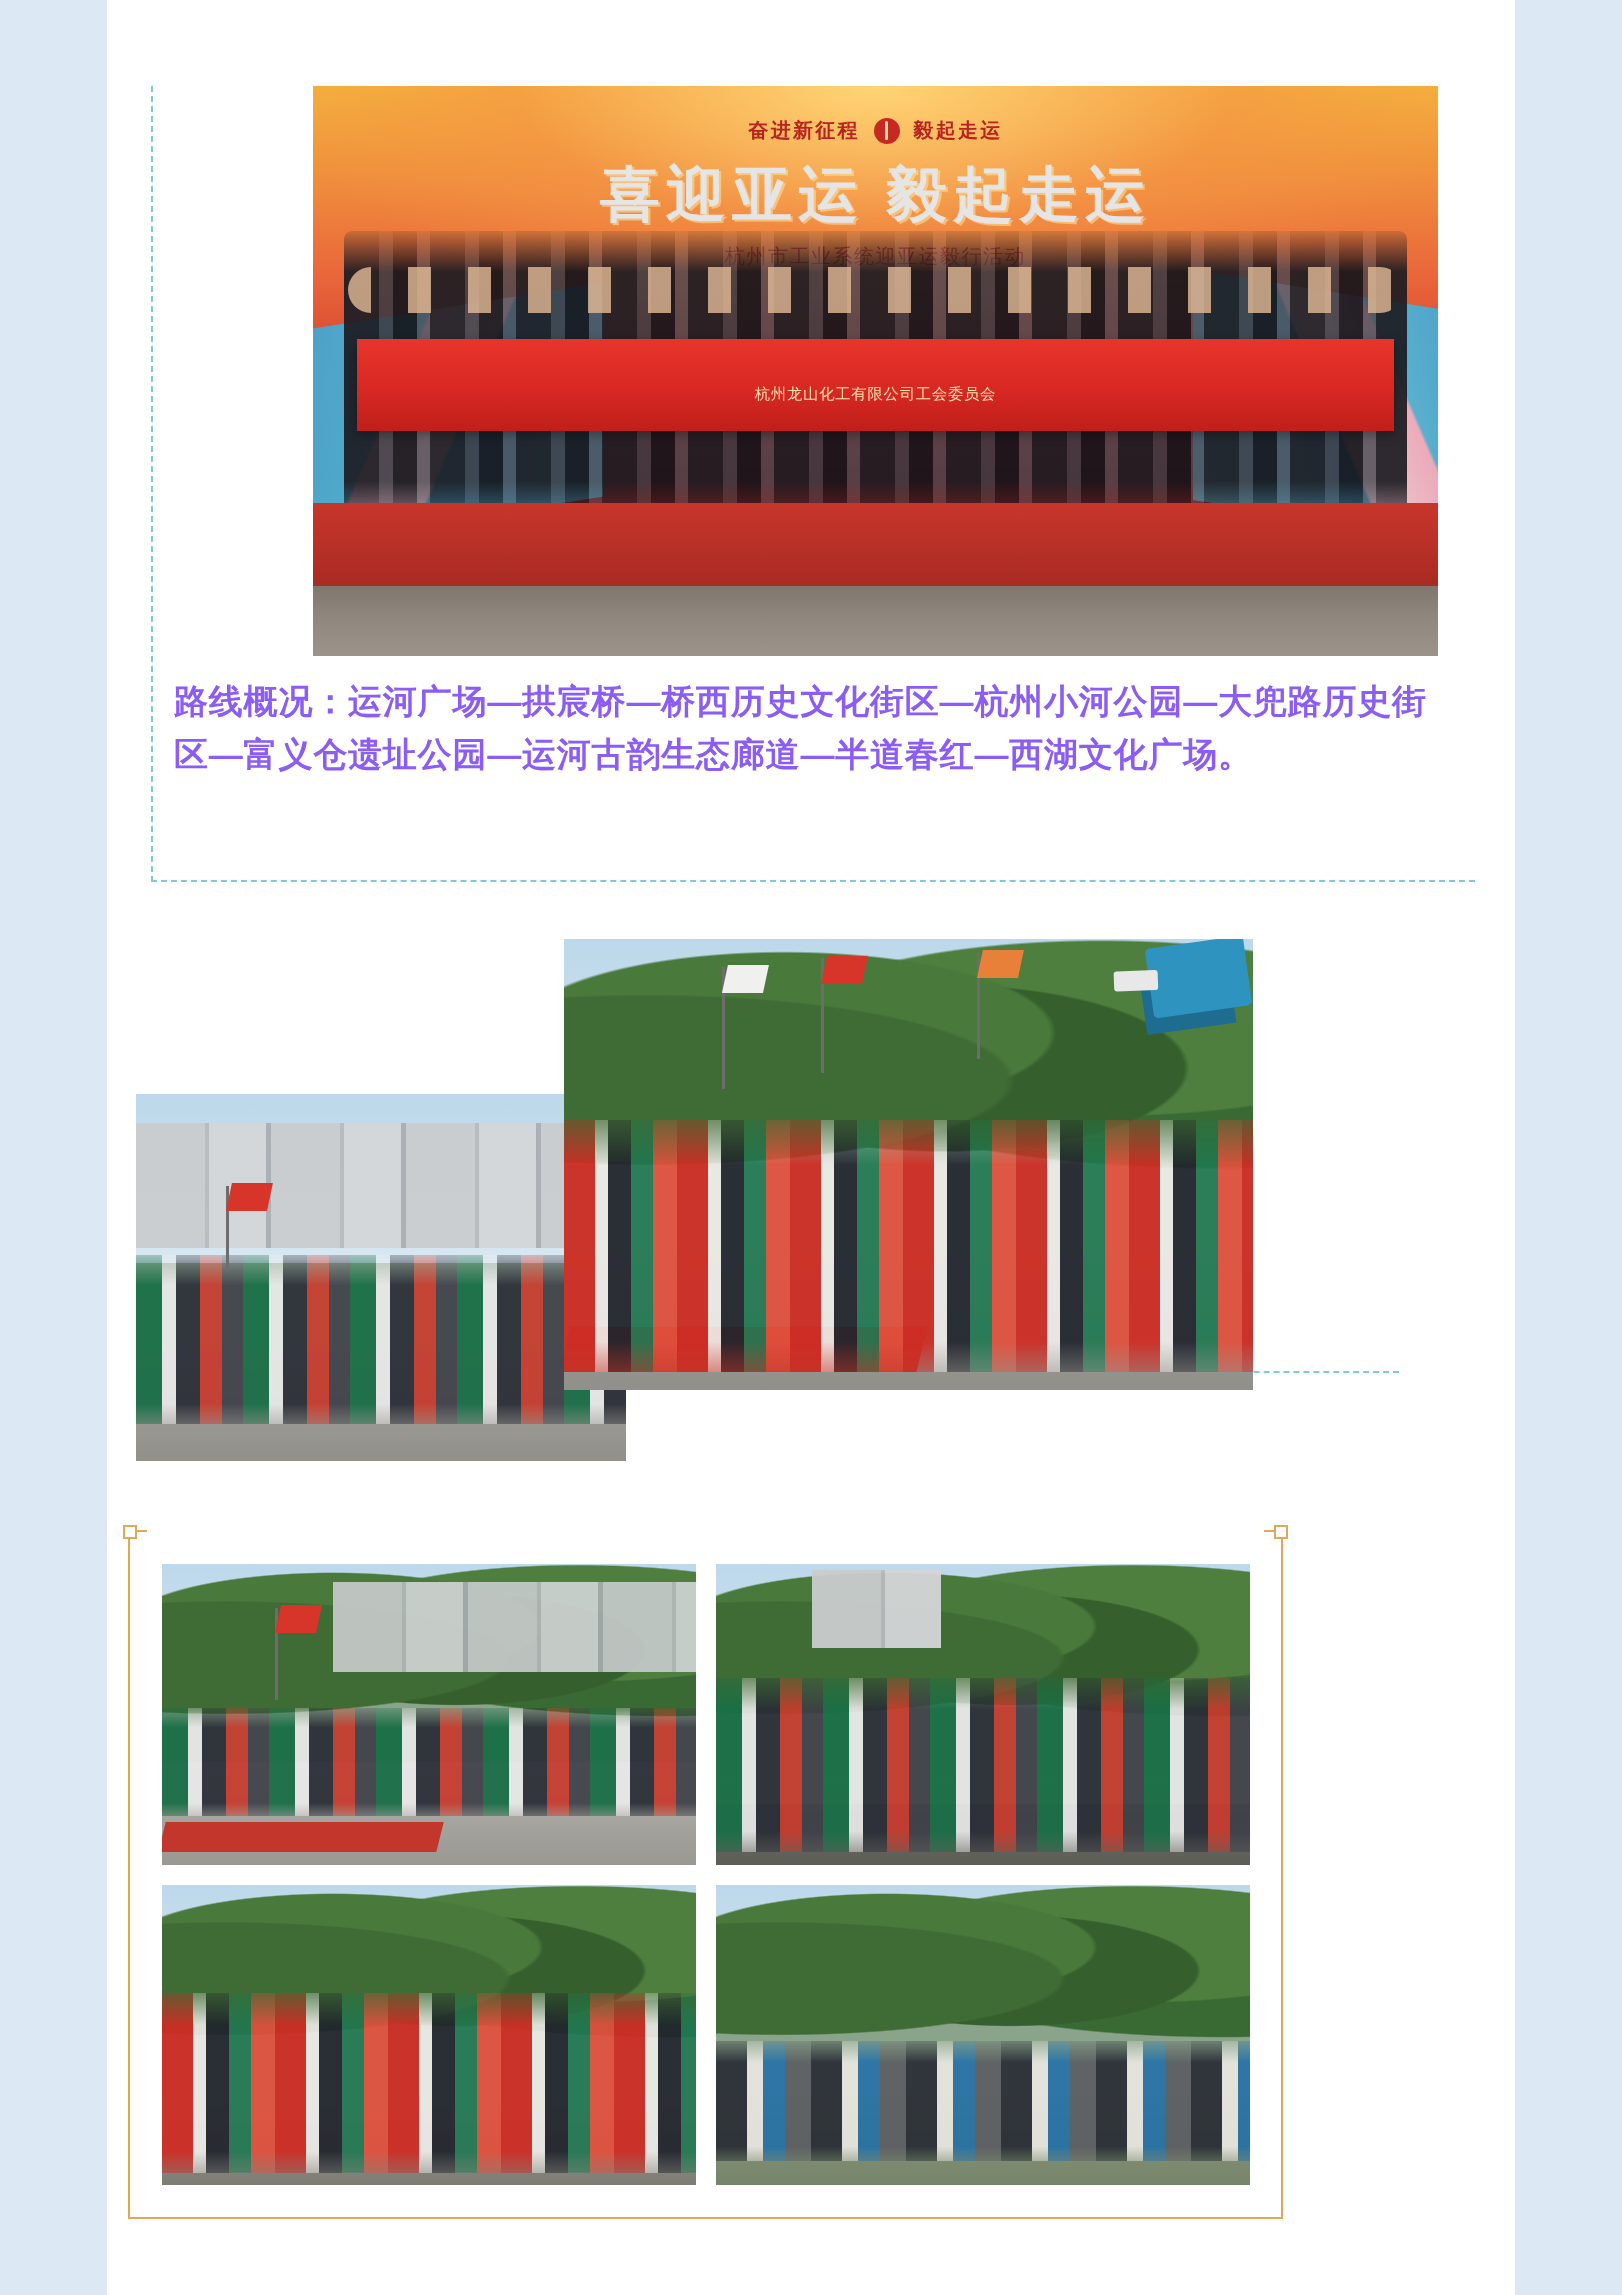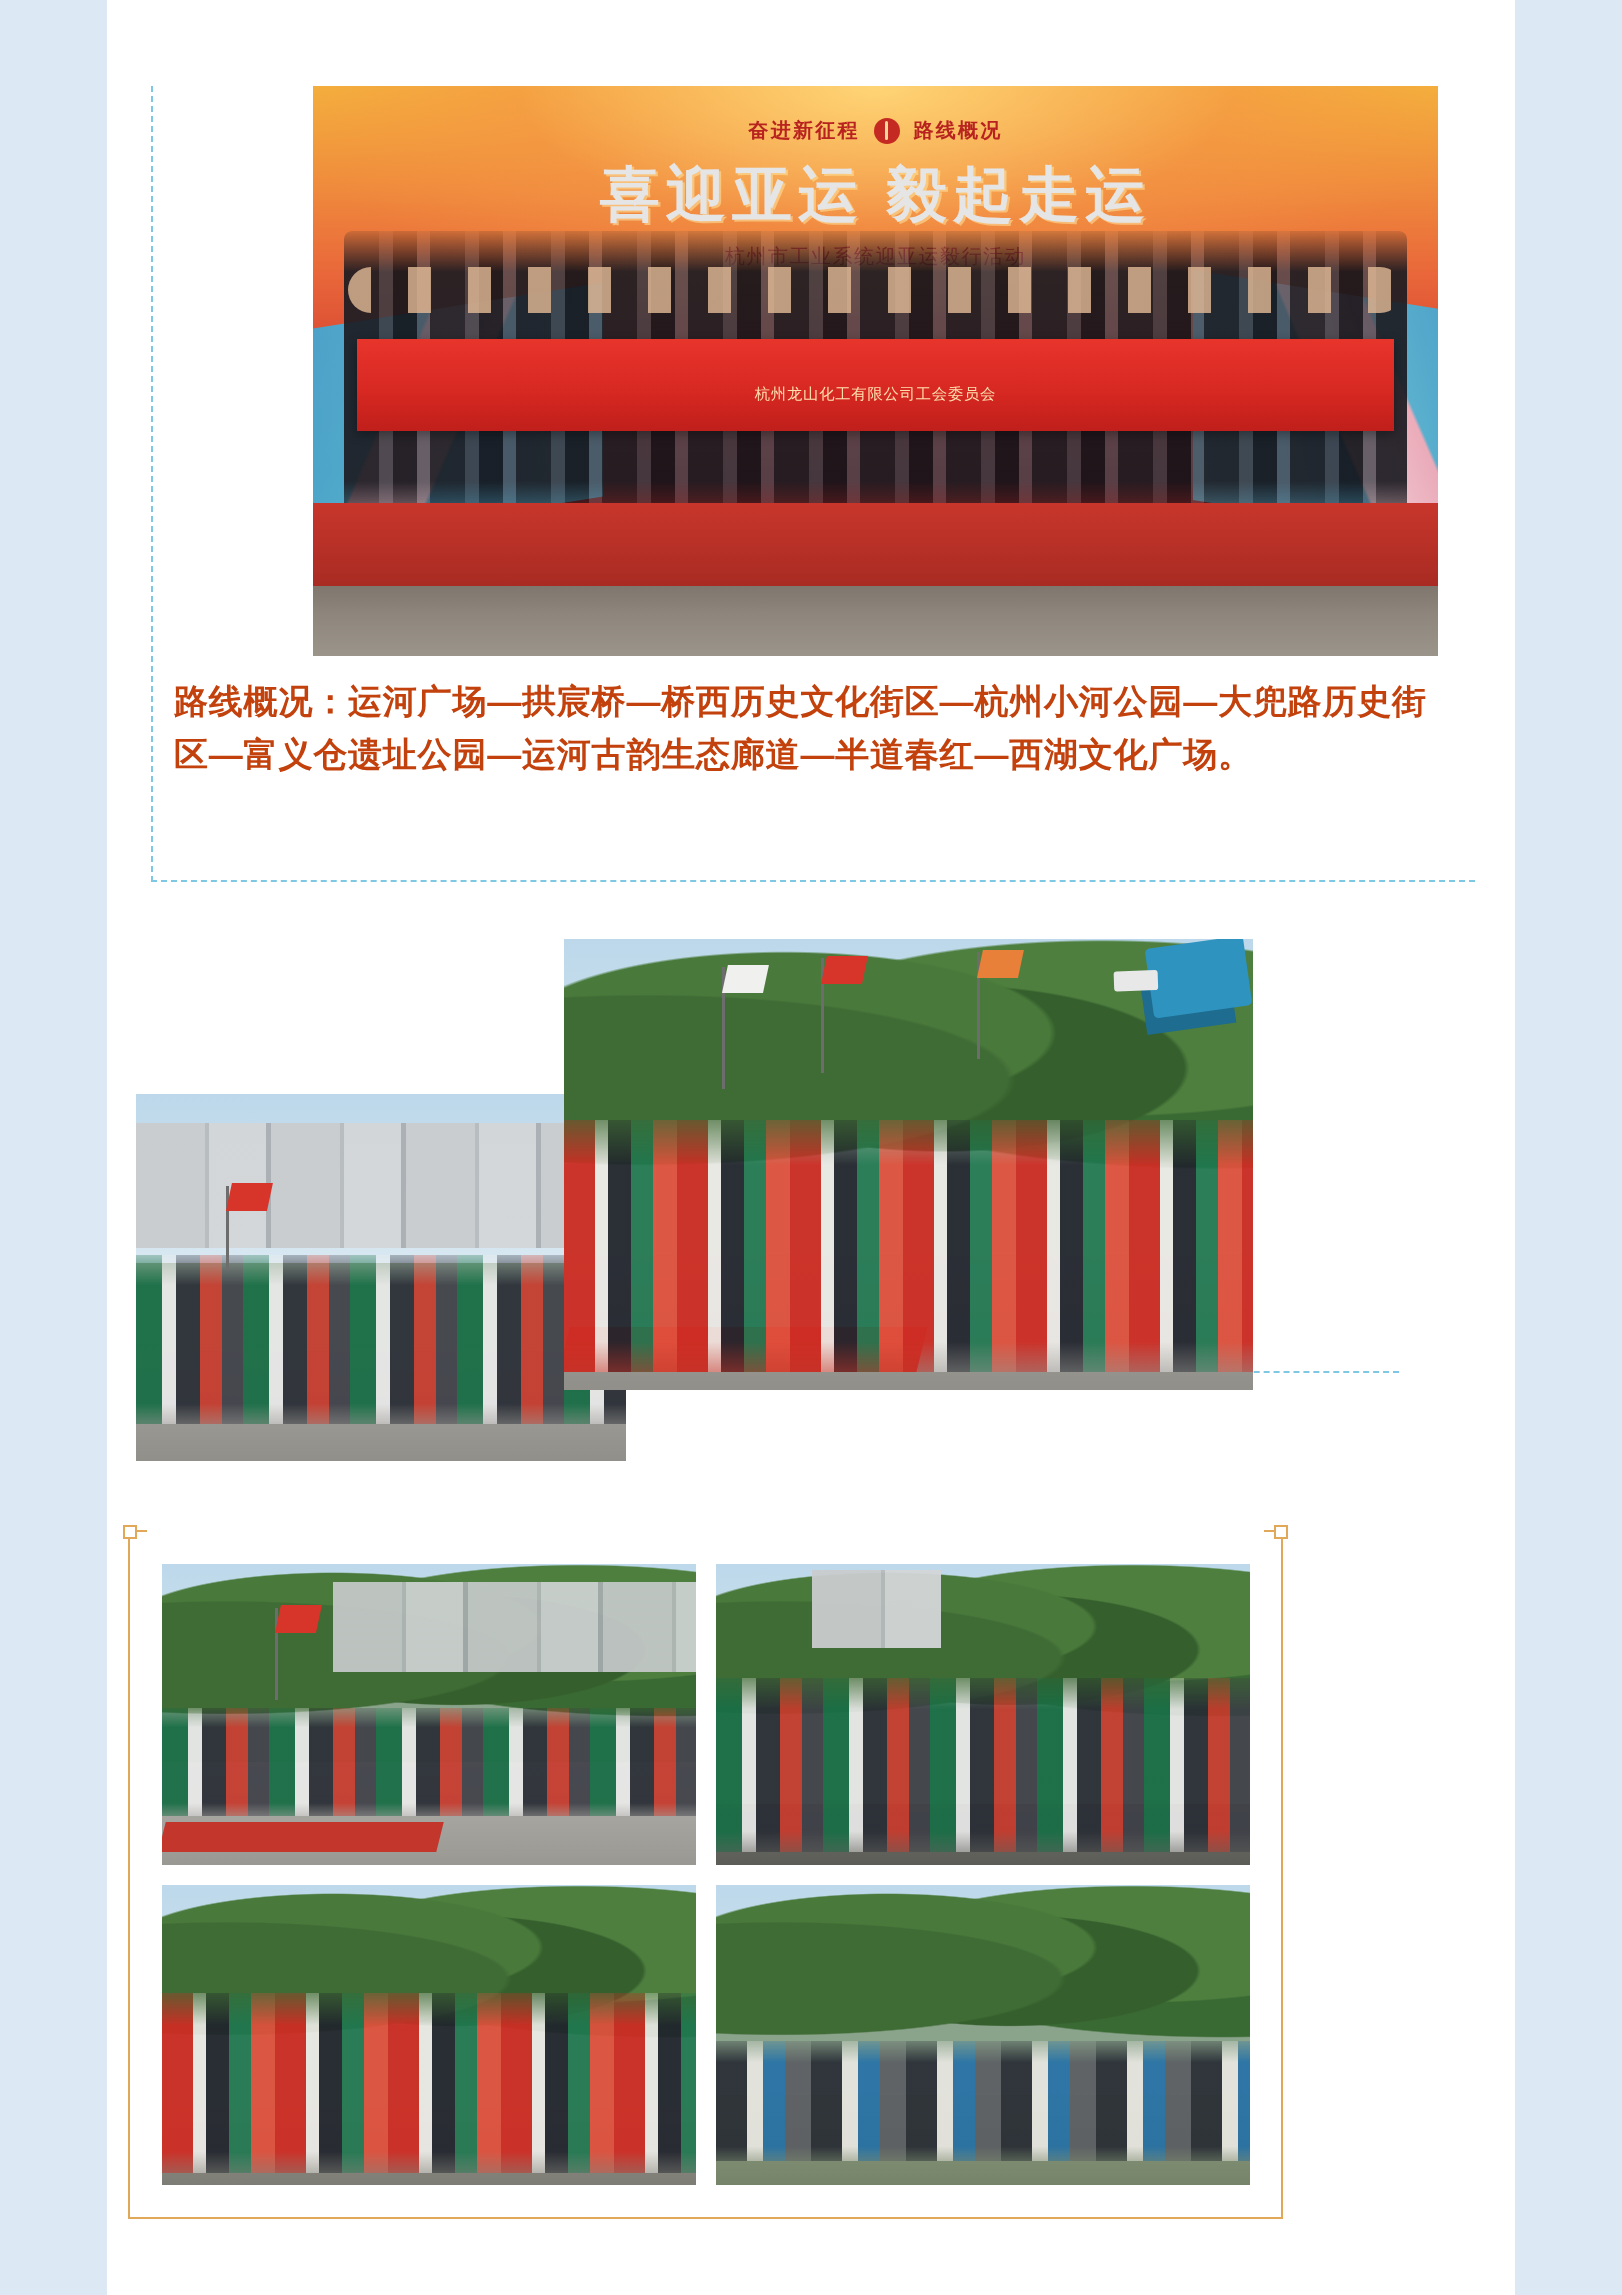--- a/index.html
+++ b/index.html
@@ -227,21 +227,21 @@
     background: linear-gradient(180deg, #7f776e 0%, #8e867c 40%, #9b948b 100%);
   }
 
   .caption {
     position: absolute;
     left: 23px;
     top: 589px;
     width: 1263px;
     font-size: 34px;
     line-height: 1.55;
-    color: #c2410c;
+    color: #8b5cf6;
     font-weight: bold;
     letter-spacing: 0.8px;
   }
 
   
   .section-two {
     position: absolute;
     left: 0;
     top: 918px;
     width: 1393px;
@@ -411,21 +411,21 @@
       <div class="hero">
         <div class="hero-bg"></div>
         <div class="hero-sky-glow"></div>
         <div class="hero-ribbon-l"></div>
         <div class="hero-ribbon-r"></div>
 
         <div class="hero-title-wrap">
           <div class="hero-kicker">
             <span>奋进新征程</span>
             <span class="kicker-dot"></span>
-            <span>路线概况</span>
+            <span>毅起走运</span>
           </div>
           <div class="hero-title">喜迎亚运  毅起走运</div>
           <div class="hero-subtitle">杭州市工业系统迎亚运毅行活动</div>
         </div>
 
         <div class="hero-crowd"></div>
         <div class="hero-heads"></div>
 
         <div class="hero-banner">
           <div class="bn-sub">杭州龙山化工有限公司工会委员会</div>

